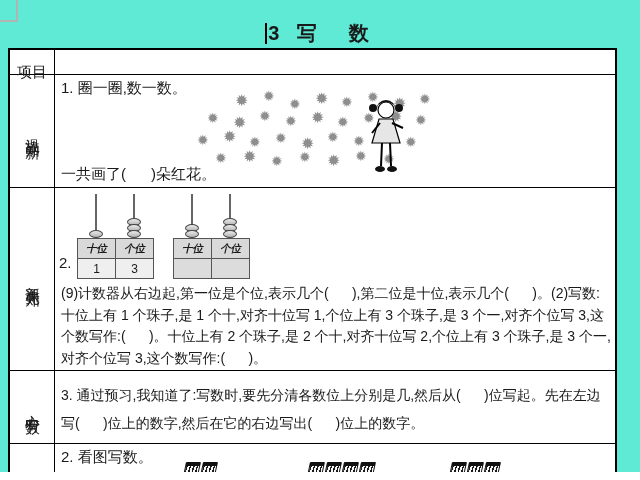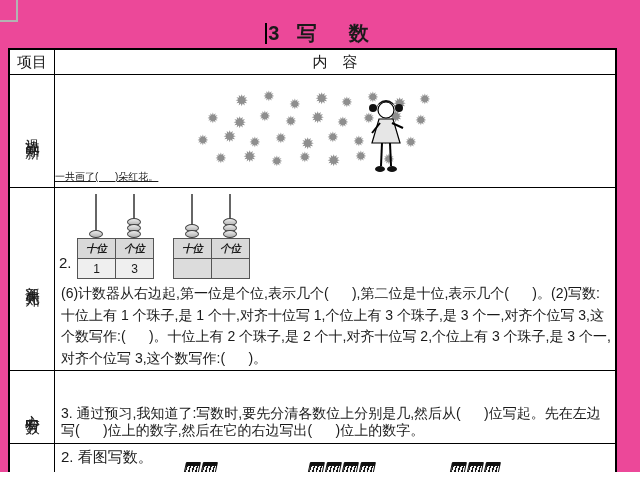--- a/index.html
+++ b/index.html
@@ -1,18 +1,18 @@
 <!DOCTYPE html>
 <html><head>
 <meta charset="utf-8">
 <style>
   * { margin:0; padding:0; box-sizing:border-box; }
   html,body { background:#fff; }
   .page {
-    position:relative; width:640px; height:472px; background:#ec4899;
+    position:relative; width:640px; height:472px; background:#5eead4;
     font-family:"Liberation Sans", sans-serif; color:#1a1a1a; overflow:hidden;
   }
   .corner-box {
     position:absolute; left:0; top:0; width:18px; height:22px;
     border-right:2px solid #b3b3b3; border-bottom:2px solid #b3b3b3;
   }
   .title-wrap {
     position:absolute; left:0; top:20px; width:640px; height:26px;
     display:flex; align-items:center; justify-content:center;
   }
@@ -26,31 +26,31 @@
   .t-row { display:flex; border-top:1px solid #000; }
   .t-row:first-child { border-top:none; }
   .label-cell {
     width:45px; flex:0 0 45px; border-right:1px solid #000;
     display:flex; align-items:center; justify-content:center;
     font-size:15px;
   }
   .v-label { writing-mode:vertical-rl; text-orientation:upright; letter-spacing:2px; font-size:14.5px; }
   .content-cell { flex:1; position:relative; overflow:hidden; }
 
-  .hdr { height:24px; }
+  .hdr { height:24px;flex-direction:column; }
   .hdr .label-cell, .hdr .content-cell {
     display:flex; align-items:center; justify-content:center; font-size:15px;
   }
   .r1 { height:113px; }
   .r2 { height:183px; }
   .r3 { height:73px; }
   .r4 { height:45px; }
 
   .q-line { position:absolute; left:6px; top:4px; font-size:15px; white-space:pre-wrap; }
-  .caption-line { position:absolute; left:0; bottom:3px; font-size:10px; white-space:pre-wrap;text-decoration:underline; }
+  .caption-line { position:absolute; left:6px; bottom:3px; font-size:15px; white-space:pre-wrap; }
 
   .flowers { position:absolute; left:142px; top:14px; width:245px; height:80px; }
   .flower { position:absolute; font-size:14px; color:#8e8e8e; line-height:1; }
 
   .girl { position:absolute; left:310px; top:20px; }
   .bubble { position:absolute; left:347px; top:25px; }
   .bubble-text { font-size:11px; font-weight:bold; }
 
   
   .device { position:absolute; top:6px; width:78px; height:84px; }
@@ -67,21 +67,21 @@
   .pv-table { position:absolute; left:0; top:44px; border-collapse:collapse;border-radius:18px; }
   .pv-table td {
     width:38px; height:20px; border:1.5px solid #555; text-align:center; vertical-align:middle;
   }
   .pv-head td { background:#d9d9d9; font-size:10.5px; font-style:italic; font-weight:bold; }
   .pv-val td { background:#efefef; font-size:12px; }
   .device-2 .pv-val td { background:#dcdcdc; }
 
   .num2 { position:absolute; left:4px; top:66px; font-size:15px; }
   .r2-text { position:absolute; left:6px; right:4px; top:95px; font-size:14px; line-height:21.5px; white-space:pre-wrap; }
-  .r3-text { position:absolute; left:6px; right:6px; top:10px; font-size:14px; line-height:17px; white-space:pre-wrap;margin-top:24px; }
+  .r3-text { position:absolute; left:6px; right:6px; top:10px; font-size:14px; line-height:28px; white-space:pre-wrap; }
 
   .sticks { position:absolute; left:0; top:0; width:100%; height:100%; }
   .stick-group { position:absolute; top:18px; display:flex; align-items:flex-end; }
   .bundle {
     width:15px; height:19px; margin:0 1px;
     background:repeating-linear-gradient(95deg,#1a1a1a 0 1.5px,#f7f7f7 1.5px 3.5px);
     border:1px solid #111; border-top:4px solid #111;
     transform:skewX(-12deg); border-radius:1px;
   }
   .stick-dot {
@@ -105,20 +105,21 @@
     <div class="t-row hdr">
       <div class="label-cell">项目</div>
       <div class="content-cell">内　容</div>
     </div>
 
     <div class="t-row r1">
       <div class="label-cell">
         <span class="v-label">温故知新</span>
       </div>
       <div class="content-cell">
+        <div class="q-line">1. 圈一圈,数一数。</div>
         <div class="flowers">
             <span class="flower" style="left: 38px; top: 4px; font-size: 16px; color: rgb(142, 142, 142);">✹</span>
             <span class="flower" style="left: 66px; top: 0px; color: rgb(142, 142, 142);">✹</span>
             <span class="flower" style="left: 92px; top: 8px; color: rgb(142, 142, 142);">✹</span>
             <span class="flower" style="left: 118px; top: 2px; font-size: 16px; color: rgb(142, 142, 142);">✹</span>
             <span class="flower" style="left: 144px; top: 6px; color: rgb(142, 142, 142);">✹</span>
             <span class="flower" style="left: 170px; top: 1px; color: rgb(142, 142, 142);">✹</span>
             <span class="flower" style="left: 196px; top: 7px; font-size: 16px; color: rgb(142, 142, 142);">✹</span>
             <span class="flower" style="left: 222px; top: 3px; color: rgb(142, 142, 142);">✹</span>
             <span class="flower" style="left: 10px; top: 22px; color: rgb(142, 142, 142);">✹</span>
@@ -217,21 +218,21 @@
               <td>个位</td>
             </tr>
             <tr class="pv-val">
               <td></td>
               <td></td>
             </tr>
           </tbody>
             </table>
         </div>
 
-        <div class="r2-text"><span>(6)计数器从右边起,第一位是个位,表示几个(      ),第二位是十位,表示几个(      )。</span><span>(2)写数:十位上有 1 个珠子,是 1 个十,对齐十位写 1,个位上有 3 个珠子,是 3 个一,对齐个位写 3,这个数写作:(      )。十位上有 2 个珠子,是 2 个十,对齐十位写 2,个位上有 3 个珠子,是 3 个一,对齐个位写 3,这个数写作:(      )。</span></div>
+        <div class="r2-text"><span>(9)计数器从右边起,第一位是个位,表示几个(      ),第二位是十位,表示几个(      )。</span><span>(2)写数:十位上有 1 个珠子,是 1 个十,对齐十位写 1,个位上有 3 个珠子,是 3 个一,对齐个位写 3,这个数写作:(      )。十位上有 2 个珠子,是 2 个十,对齐十位写 2,个位上有 3 个珠子,是 3 个一,对齐个位写 3,这个数写作:(      )。</span></div>
       </div>
     </div>
 
     <div class="t-row r3">
       <div class="label-cell">
         <span class="v-label">心中有数</span>
       </div>
       <div class="content-cell">
         <div class="r3-text">3. 通过预习,我知道了:写数时,要先分清各数位上分别是几,然后从(      )位写起。先在左边写(      )位上的数字,然后在它的右边写出(      )位上的数字。</div>
       </div>

